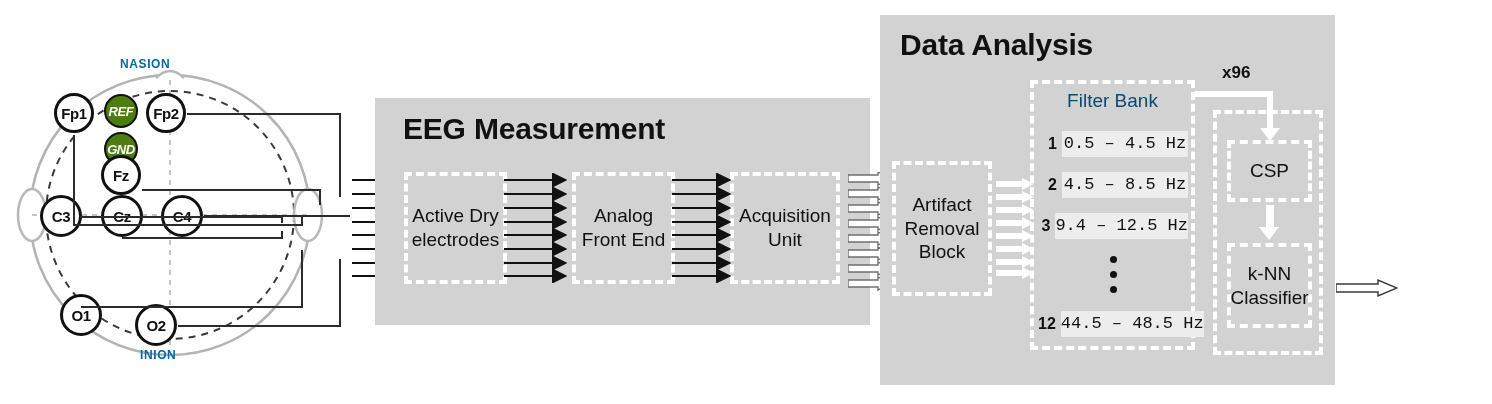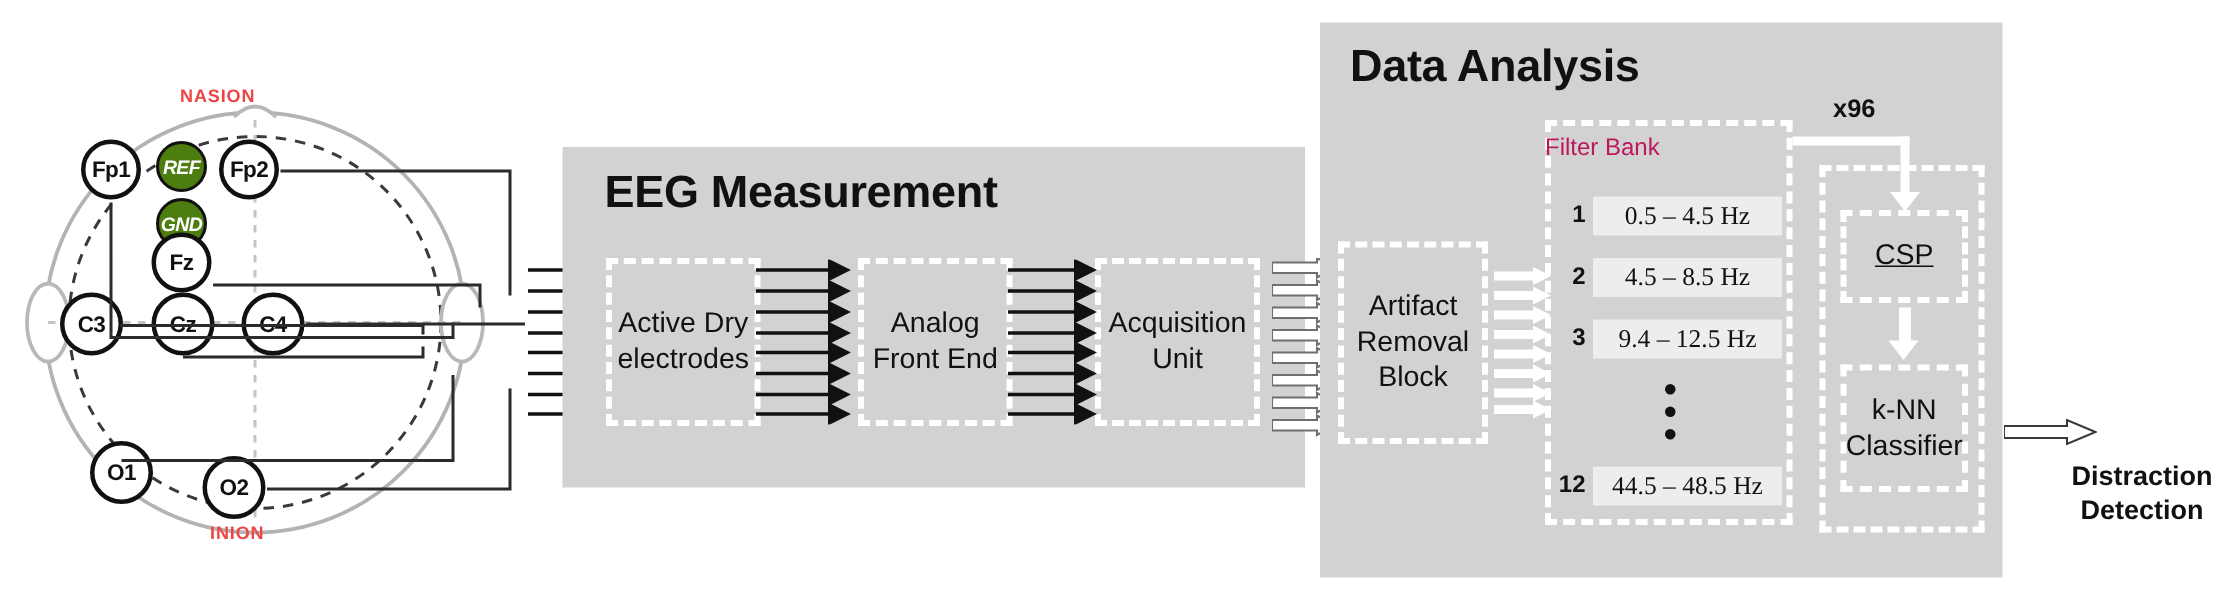--- a/index.html
+++ b/index.html
@@ -52,32 +52,33 @@
     color: #111;
     font-size: 19px;
     line-height: 1.25;
   }
   #box-electrodes { left: 404px;  top: 172px; width: 103px; height: 112px; }
   #box-afe        { left: 572px;  top: 172px; width: 103px; height: 112px; }
   #box-acq        { left: 730px;  top: 172px; width: 110px; height: 112px; }
   #box-artifact   { left: 892px;  top: 161px; width: 100px; height: 135px; }
   #box-filterbank { left: 1030px; top: 80px;  width: 165px; height: 270px; align-items: flex-start; }
   #box-outer      { left: 1213px; top: 110px; width: 110px; height: 245px; }
-  #box-csp        { left: 1227px; top: 140px; width: 85px;  height: 62px; text-decoration: underline; }
+  #box-csp        { left: 1227px; top: 140px; width: 85px;  height: 62px; }
   #box-knn        { left: 1227px; top: 243px; width: 85px;  height: 85px; }
 
   .dbox .lbl { display: block; }
 
   
   #filterbank-title {
     position: absolute;
     left: 1030px; top: 90px;
     width: 165px;
-    font-size: 16px;
-    color: #be185d;
+    text-align: center;
+    font-size: 19px;
+    color: #0c4a6e;
   }
   .fb-row {
     position: absolute;
     left: 1038px;
     width: 150px;
     height: 26px;
     display: flex;
     align-items: center;
   }
   .fb-idx {
@@ -88,21 +89,21 @@
     color: #111;
     padding-right: 5px;
     box-sizing: border-box;
   }
   .fb-band {
     flex: 1;
     background: #ededed;
     height: 26px;
     line-height: 26px;
     text-align: center;
-    font-family: Liberation Serif, serif;
+    font-family: Liberation Mono, monospace;
     font-size: 17px;
     color: #111;
     white-space: nowrap;
   }
   #fb-row-0 { top: 131px; }
   #fb-row-1 { top: 172px; }
   #fb-row-2 { top: 213px; }
   #fb-row-3 { top: 311px; }
 
   .fb-dots {
@@ -193,21 +194,21 @@
     border: 2px solid #111;
     color: #ffffff;
     font-size: 13px;
     font-style: italic;
   }
   .cap-label {
     position: absolute;
     font-size: 12px;
     font-weight: bold;
     letter-spacing: 0.6px;
-    color: #ef4444;
+    color: #0369a1;
   }
 </style>
 </head>
 <body>
 
 <div class="stage">
 
   <div id="head-diagram">
     <svg width="355" height="345" viewBox="0 0 355 345">
 
@@ -424,15 +425,14 @@
   <div id="csp-knn-shaft"></div>
   <div class="warrow-down" id="csp-knn-head"></div>
 
   <div class="dbox" id="box-knn">
     <span class="lbl">k-NN<br>Classifier</span>
   </div>
 
   <svg id="dd-arrow" viewBox="0 0 62 18">
     <path d="M0,5 L42,5 L42,1 L61,9 L42,17 L42,13 L0,13 z" fill="#ffffff" stroke="#3a3a3a" stroke-width="1.4"></path>
   </svg>
-  <div id="dd-label">Distraction<br>Detection</div>
 
 </div>
 
 </body></html>

